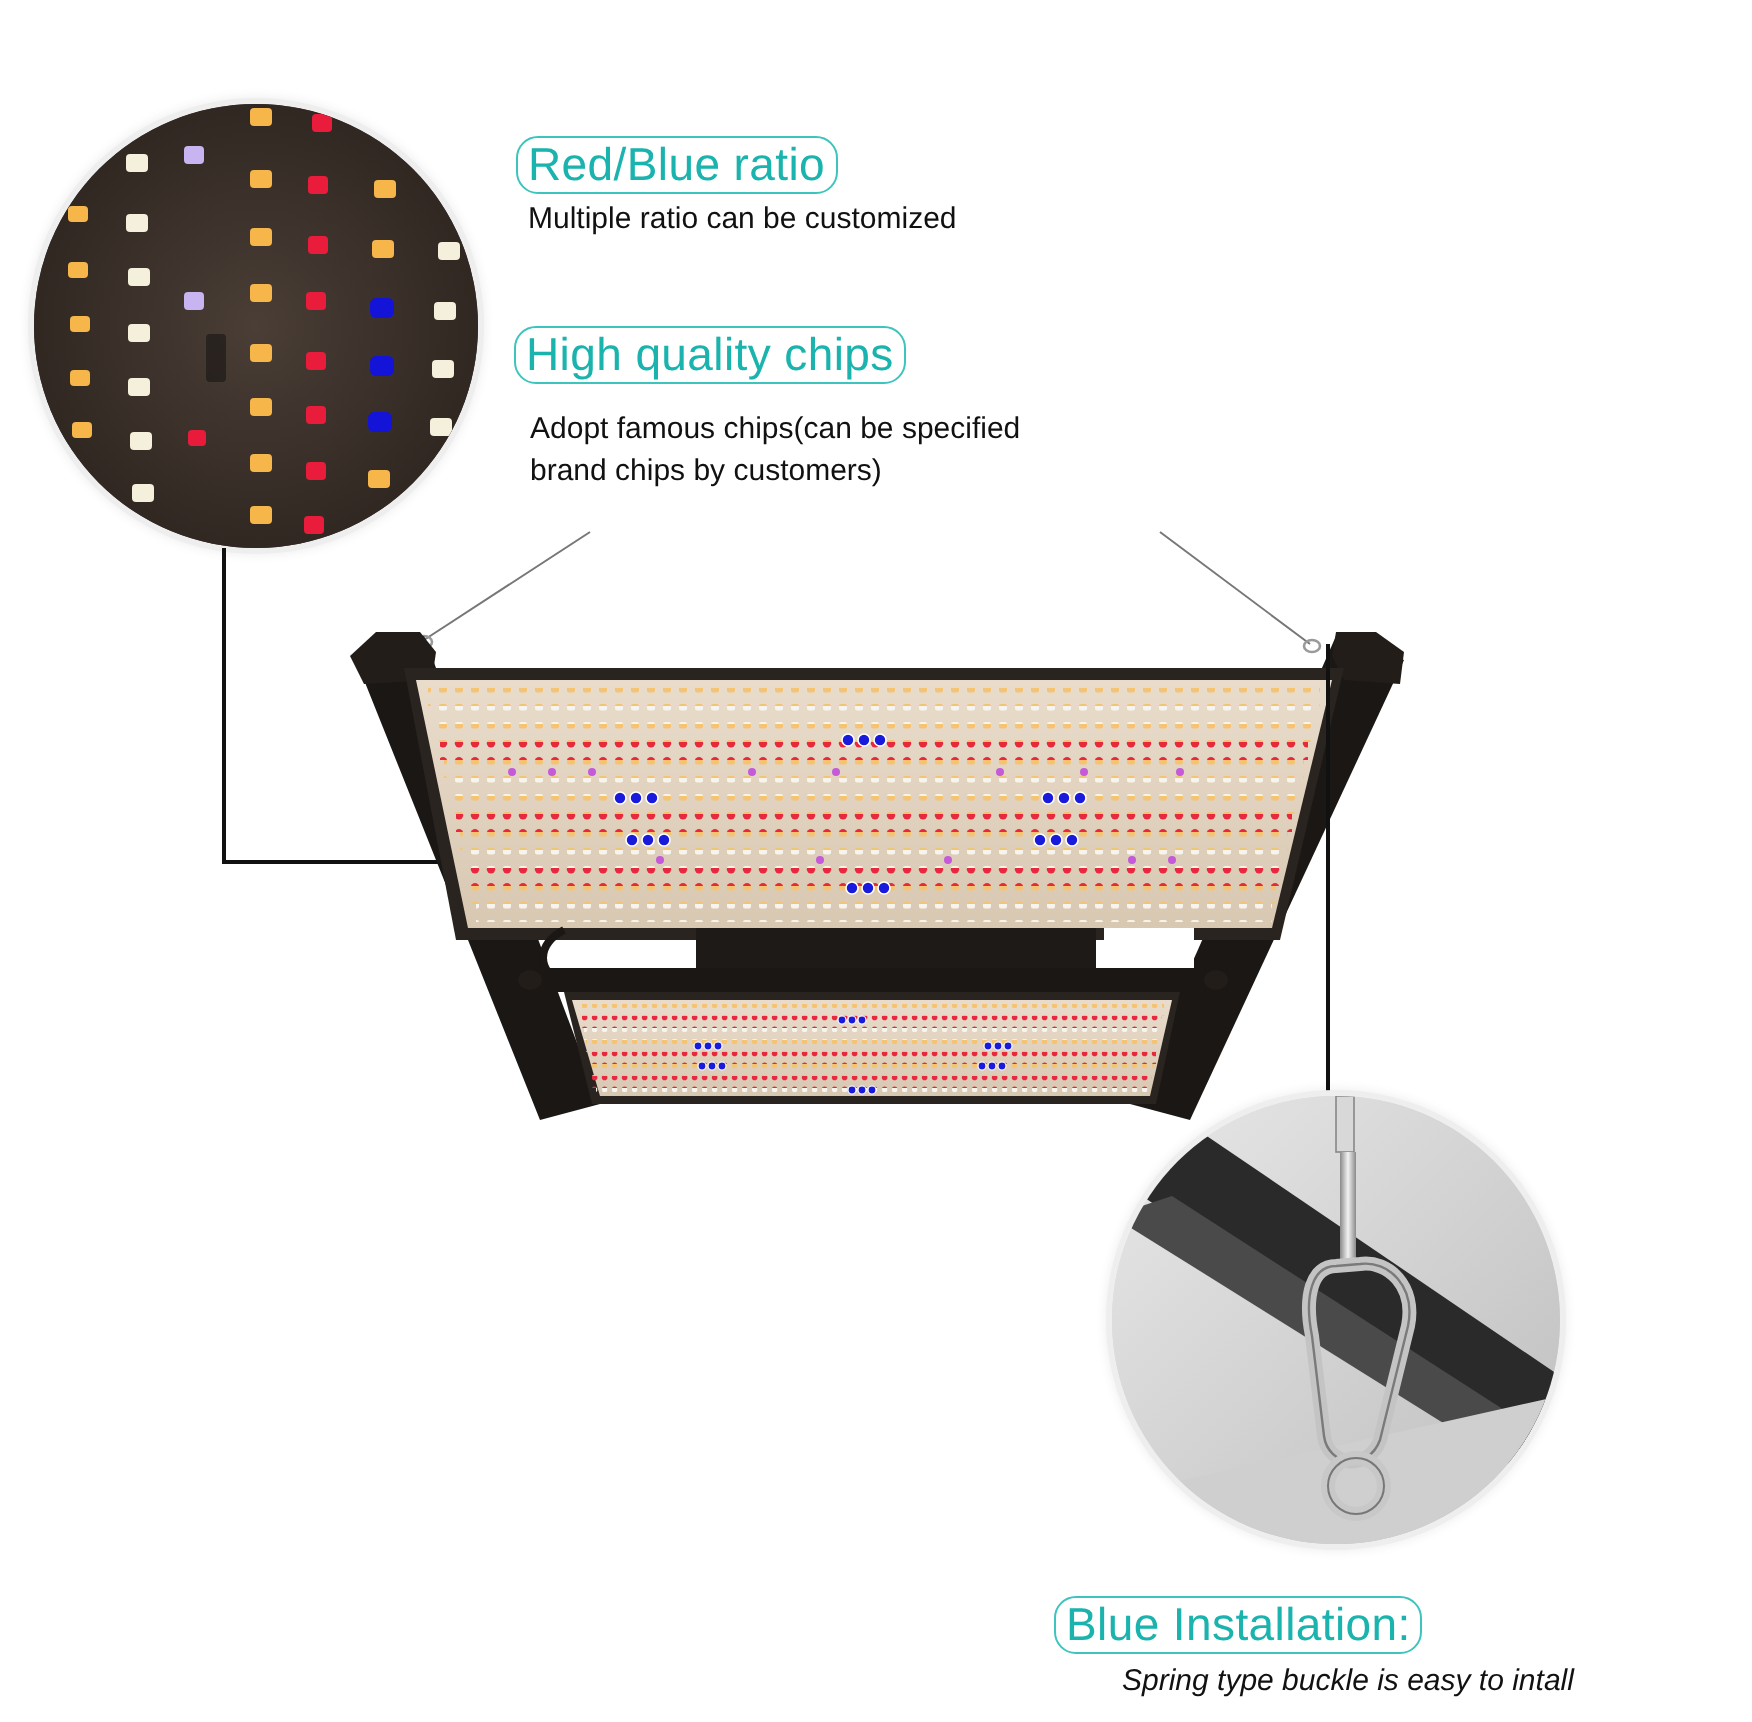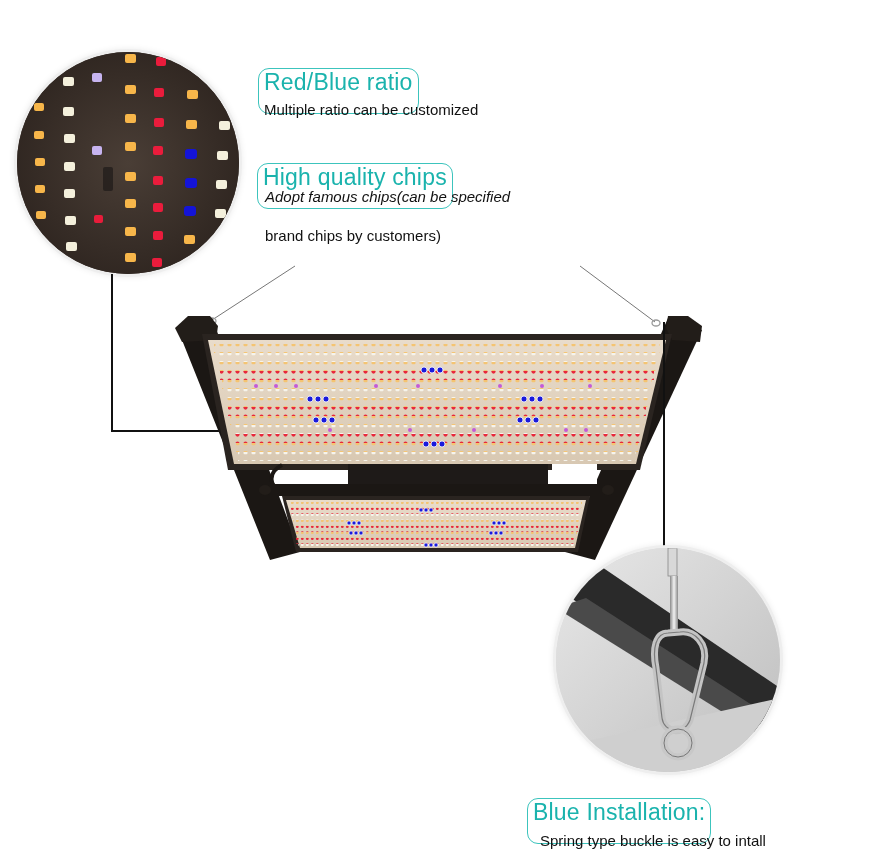--- a/index.html
+++ b/index.html
@@ -4,21 +4,21 @@
   <style>
     * { box-sizing: border-box; margin: 0; padding: 0; }
     html, body { width: 876px; height: 861px; background: #ffffff; overflow: hidden; }
     body { position: relative; font-family: "Liberation Sans", sans-serif; }
 
     .callout-title {
       position: absolute;
       color: #1ab3ad;
       font-size: 23px;
       line-height: 26px;
-      padding: 0 5px 18px 5px;
+      padding: 0 5px 1px 5px;
       border: 1.5px solid #3cc4bd;
       border-radius: 11px;
       white-space: nowrap;
       letter-spacing: 0.2px;
     }
     .callout-desc {
       position: absolute;
       color: #111111;
       font-size: 15px;
       line-height: 25px;
@@ -108,21 +108,21 @@
   </svg>
 </div>
 
 <div class="leader" style="left:111px; top:274px; width:2px; height:158px;"></div>
 <div class="leader" style="left:111px; top:430px; width:174px; height:2px;"></div>
 
 <div class="callout-title" style="left:258px; top:68px;">Red/Blue ratio</div>
 <div class="callout-desc" style="left:264px; top:97px;">Multiple ratio can be customized</div>
 
 <div class="callout-title" style="left:257px; top:163px;text-align:right;">High quality chips</div>
-<div class="callout-desc" style="left:265px; top:184px;font-style:italic;">Adopt famous chips(can be specified</div>
+<div class="callout-desc" style="left:265px; top:202px;">Adopt famous chips(can be specified</div>
 <div class="callout-desc" style="left:265px; top:223px;text-align:right;">brand chips by customers)</div>
 
 <div style="position:absolute; left:170px; top:260px; width:540px; height:310px;">
   <svg width="540" height="310" viewBox="0 0 540 310">
     <defs>
       <pattern id="ledTop" x="0" y="0" width="8" height="9" patternUnits="userSpaceOnUse">
         <rect x="1.5" y="2" width="4" height="3.2" rx="1" fill="#f4c472"></rect>
       </pattern>
       <pattern id="ledTopW" x="0" y="0" width="8" height="9" patternUnits="userSpaceOnUse">
         <rect x="1.5" y="2" width="4" height="3.2" rx="1" fill="#f6f4ec"></rect>
@@ -280,13 +280,13 @@
 
     <path d="M112 85 C 100 85, 96 100, 100 120 L 106 170 C 108 185, 128 188, 134 172 L 148 115 C 152 95, 138 82, 124 84 Z" fill="none" stroke="#c4c4c4" stroke-width="7"></path>
     <path d="M112 85 C 100 85, 96 100, 100 120 L 106 170 C 108 185, 128 188, 134 172 L 148 115 C 152 95, 138 82, 124 84 Z" fill="none" stroke="#7a7a7a" stroke-width="1.2"></path>
 
     <circle cx="122" cy="195" r="14" fill="none" stroke="#c8c8c8" stroke-width="7"></circle>
     <circle cx="122" cy="195" r="14" fill="none" stroke="#777" stroke-width="1"></circle>
   </svg>
 </div>
 
 <div class="callout-title" style="left:527px; top:798px;">Blue Installation:</div>
-<div class="callout-desc" style="left:540px; top:828px;">Spring type buckle is easy to intall</div>
+<div class="callout-desc" style="left:561px; top:828px;font-style:italic;">Spring type buckle is easy to intall</div>
 
 </body></html>

